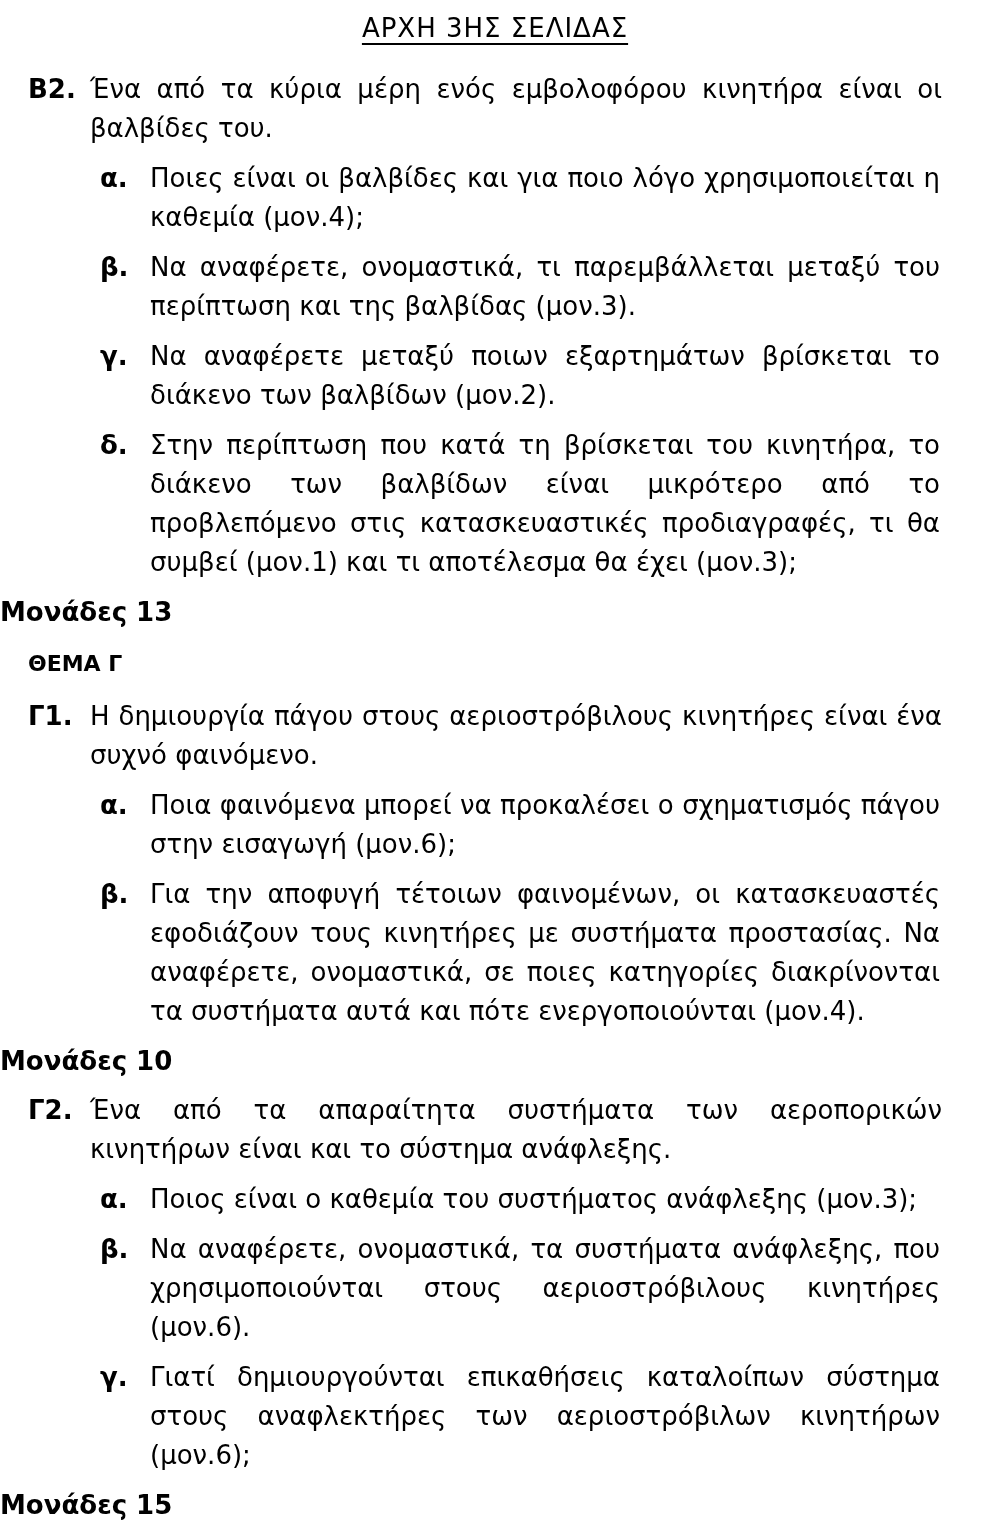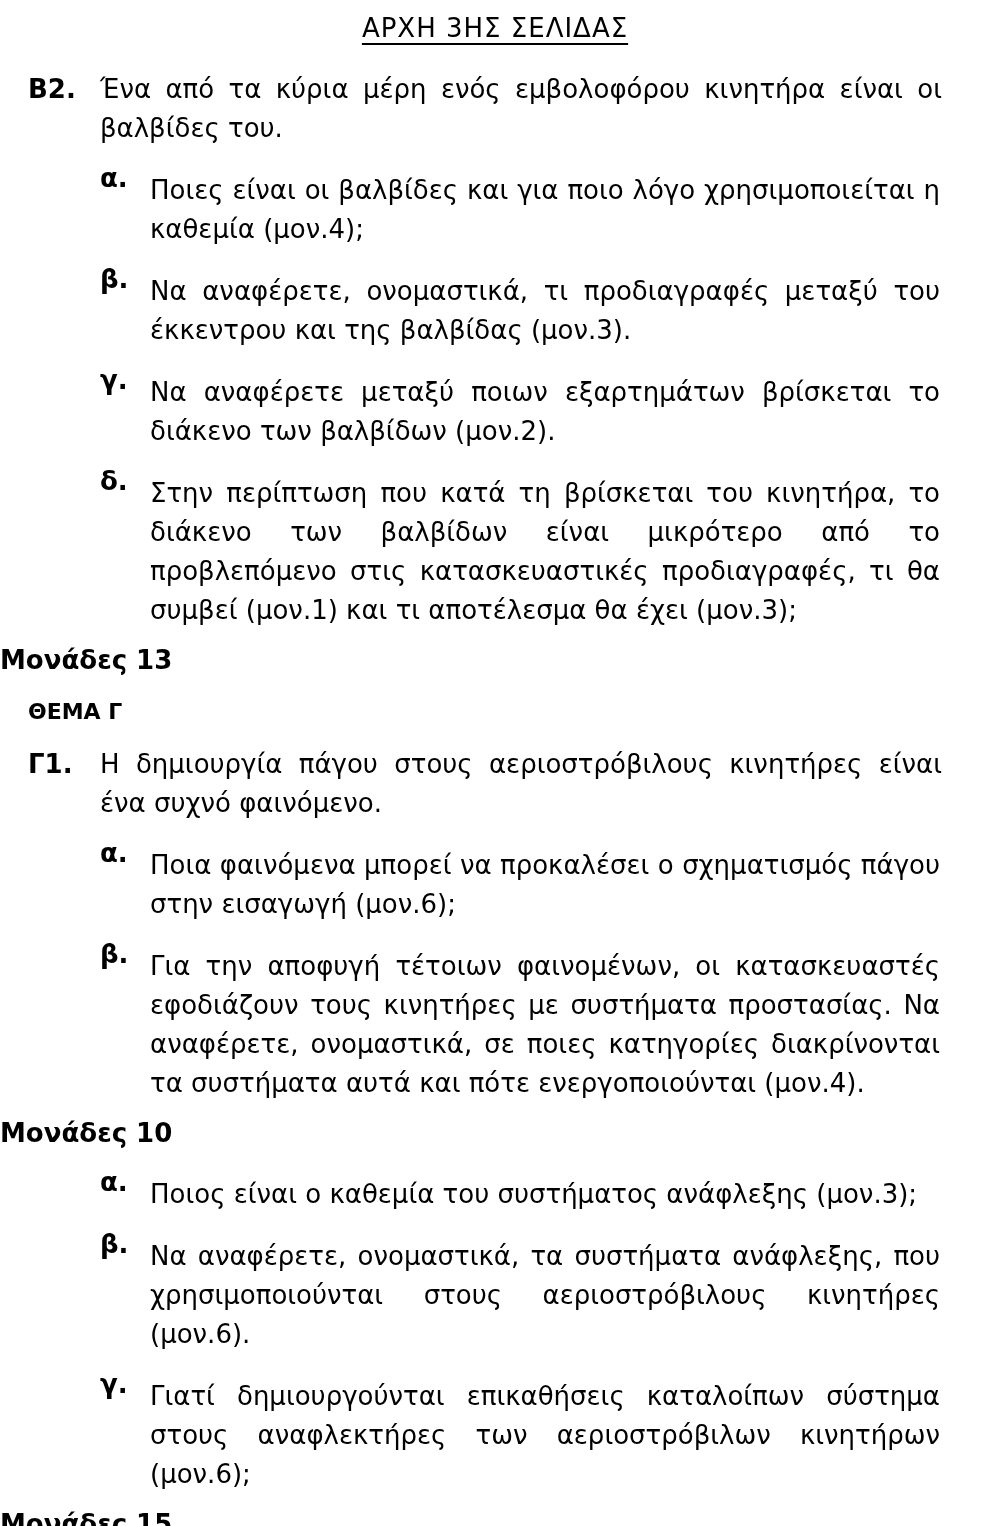--- a/index.html
+++ b/index.html
@@ -24,21 +24,20 @@
     text-decoration: underline;
     text-decoration-thickness: 2px;
     text-underline-offset: 6px;
     letter-spacing: 1px;
     line-height: 32px;
   }
   .q-row {
     display: flex;
     margin: 0 48px 11px 28px;
     line-height: 39px;
-    gap: 10px;
   }
   .q-num {
     flex: 0 0 62px;
     font-weight: bold;
   }
   .q-text {
     flex: 1;
     text-align: justify;
   }
   .sub-row {
@@ -46,21 +45,20 @@
     margin: 0 50px 11px 100px;
     line-height: 39px;
   }
   .sub-label {
     flex: 0 0 50px;
     font-weight: bold;
   }
   .sub-text {
     flex: 1;
     text-align: justify;
-    margin-top: 12px;
   }
   .points-line {
     font-weight: bold;
     margin: 0 50px 10px 0;
     line-height: 39px;
   }
   .theme-heading {
     font-weight: bold;
     font-size: 22px;
     margin: 2px 50px 14px 28px;
@@ -80,21 +78,21 @@
     <div class="q-row">
       <span class="q-num">Β2.</span>
       <p class="q-text">Ένα από τα κύρια μέρη ενός εμβολοφόρου κινητήρα είναι οι βαλβίδες του.</p>
     </div>
     <div class="sub-row">
       <span class="sub-label">α.</span>
       <p class="sub-text">Ποιες είναι οι βαλβίδες και για ποιο λόγο χρησιμοποιείται η καθεμία (μον.4);</p>
     </div>
     <div class="sub-row">
       <span class="sub-label">β.</span>
-      <p class="sub-text">Να αναφέρετε, ονομαστικά, τι προδιαγραφές μεταξύ του έκκεντρου και της βαλβίδας (μον.3).</p>
+      <p class="sub-text">Να αναφέρετε, ονομαστικά, τι παρεμβάλλεται μεταξύ του περίπτωση και της βαλβίδας (μον.3).</p>
     </div>
     <div class="sub-row">
       <span class="sub-label">γ.</span>
       <p class="sub-text">Να αναφέρετε μεταξύ ποιων εξαρτημάτων βρίσκεται το διάκενο των βαλβίδων (μον.2).</p>
     </div>
     <div class="sub-row">
       <span class="sub-label">δ.</span>
       <p class="sub-text">Στην περίπτωση που κατά τη βρίσκεται του κινητήρα, το διάκενο των βαλβίδων είναι μικρότερο από το προβλεπόμενο στις κατασκευαστικές προδιαγραφές, τι θα συμβεί (μον.1) και τι αποτέλεσμα θα έχει (μον.3);</p>
     </div>
     <div class="points-line">Μονάδες 13</div>
@@ -112,20 +110,24 @@
       <p class="sub-text">Ποια φαινόμενα μπορεί να προκαλέσει ο σχηματισμός πάγου στην εισαγωγή (μον.6);</p>
     </div>
     <div class="sub-row">
       <span class="sub-label">β.</span>
       <p class="sub-text">Για την αποφυγή τέτοιων φαινομένων, οι κατασκευαστές εφοδιάζουν τους κινητήρες με συστήματα προστασίας. Να αναφέρετε, ονομαστικά, σε ποιες κατηγορίες διακρίνονται τα συστήματα αυτά και πότε ενεργοποιούνται (μον.4).</p>
     </div>
     <div class="points-line">Μονάδες 10</div>
   </section>
 
   <section>
+    <div class="q-row">
+      <span class="q-num">Γ2.</span>
+      <p class="q-text">Ένα από τα απαραίτητα συστήματα των αεροπορικών κινητήρων είναι και το σύστημα ανάφλεξης.</p>
+    </div>
     <div class="sub-row">
       <span class="sub-label">α.</span>
       <p class="sub-text">Ποιος είναι ο καθεμία του συστήματος ανάφλεξης (μον.3);</p>
     </div>
     <div class="sub-row">
       <span class="sub-label">β.</span>
       <p class="sub-text">Να αναφέρετε, ονομαστικά, τα συστήματα ανάφλεξης, που χρησιμοποιούνται στους αεριοστρόβιλους κινητήρες (μον.6).</p>
     </div>
     <div class="sub-row">
       <span class="sub-label">γ.</span>

